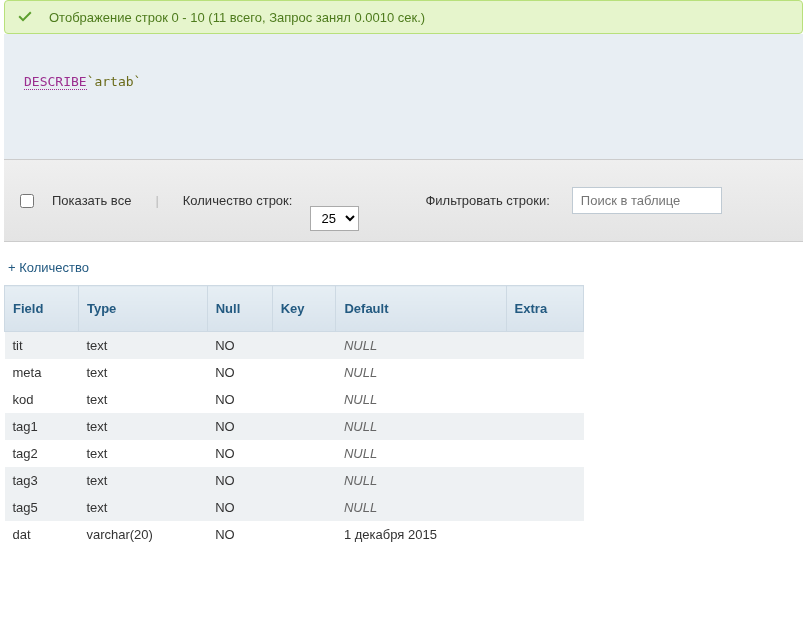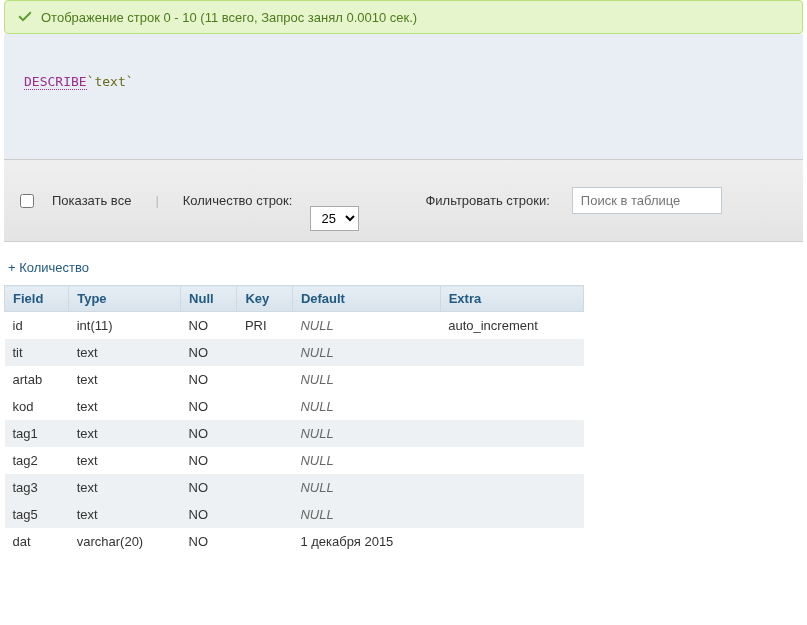--- a/index.html
+++ b/index.html
@@ -5,21 +5,21 @@
 * { box-sizing: border-box; margin: 0; padding: 0; }
 body { font-family: sans-serif; font-size: 13px; color: #444; background: #fff; }
 .success-bar {
   background: #e6f5cc;
   border: 1px solid #b8e07b;
   border-radius: 4px;
   padding: 8px 12px;
   margin: 0 4px 0 4px;
   display: flex;
   align-items: center;
-  gap: 8px;
+  gap: 16px;
   color: #4e7b1d;
 }
 .check-icon {
   width: 16px; height: 16px;
   color: #5b9e2d;
   flex-shrink: 0;
 }
 .sql-panel {
   background: #e8eef3;
   margin: 0 4px;
@@ -66,21 +66,21 @@
 }
 table.data {
   border-collapse: collapse;
   margin: 0 4px;
   width: 580px;
 }
 table.data th {
   background: linear-gradient(#e6eef4,#d8e3ec);
   border: 1px solid #cdd9e3;
   text-align: left;
-  padding: 5px 8px;
+  padding: 15px 8px;
   color: #235a81;
   font-weight: bold;
 }
 table.data td {
   padding: 6px 8px;
   border: none;
   color: #333;
 }
 table.data tr.odd td { background: #fff; }
 table.data tr.even td { background: #eef1f3; }
@@ -91,21 +91,21 @@
 
 <div class="success-bar">
   <svg class="check-icon" viewBox="0 0 16 16">
     <path fill="currentColor" d="M6 12.5L1.5 8l1.4-1.4L6 9.7l7.1-7.1L14.5 4z"></path>
   </svg>
   <span>Отображение строк 0 - 10 (11 всего, Запрос занял 0.0010 сек.)</span>
 </div>
 
 <div class="sql-panel">
   <span class="sql-code">
-    <span class="sql-kw">DESCRIBE</span><span class="sql-tbl">`text`</span>
+    <span class="sql-kw">DESCRIBE</span><span class="sql-tbl">`artab`</span>
   </span>
 </div>
 
 <div class="toolbar">
   <input type="checkbox" class="chk" style="">
   <span class="lbl">Показать все</span>
   <span class="sep">|</span>
   <span class="lbl">Количество строк:</span>
   <select>
     <option>25</option>
@@ -122,38 +122,30 @@
     <tr>
       <th>Field</th>
       <th>Type</th>
       <th>Null</th>
       <th>Key</th>
       <th>Default</th>
       <th>Extra</th>
     </tr>
   </thead>
   <tbody id="tbody">
-      <tr class="odd">
-        <td>id</td>
-        <td>int(11)</td>
-        <td>NO</td>
-        <td>PRI</td>
-        <td><span class="null-val">NULL</span></td>
-        <td>auto_increment</td>
-      </tr>
       <tr class="even">
         <td>tit</td>
         <td>text</td>
         <td>NO</td>
         <td></td>
         <td><span class="null-val">NULL</span></td>
         <td></td>
       </tr>
       <tr class="odd">
-        <td>artab</td>
+        <td>meta</td>
         <td>text</td>
         <td>NO</td>
         <td></td>
         <td><span class="null-val">NULL</span></td>
         <td></td>
       </tr>
       <tr class="odd">
         <td>kod</td>
         <td>text</td>
         <td>NO</td>

